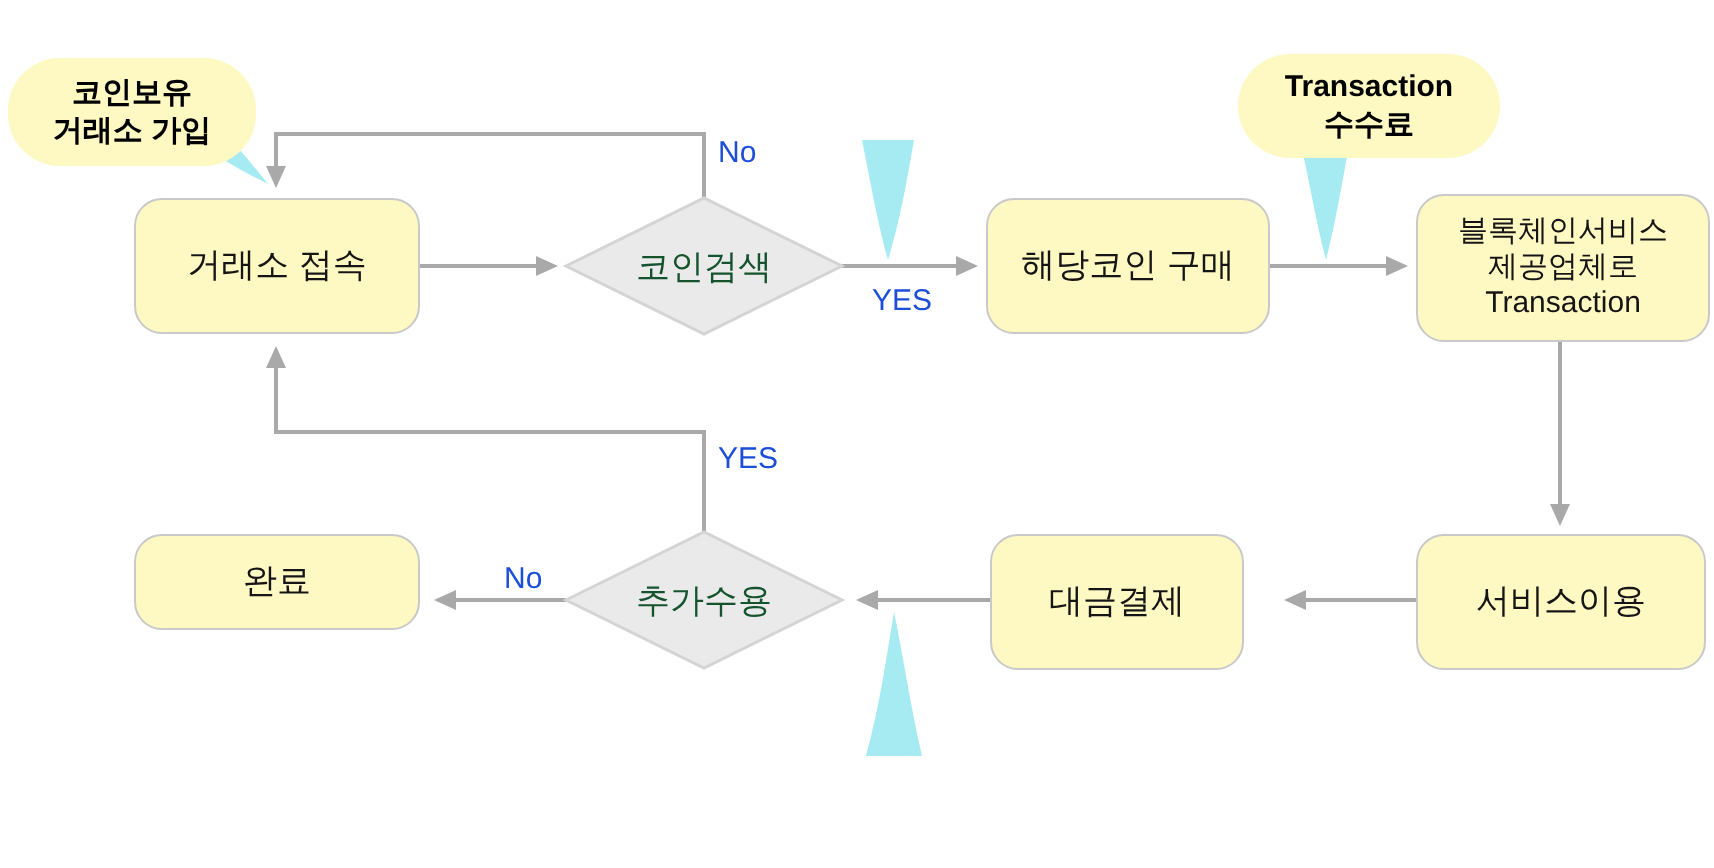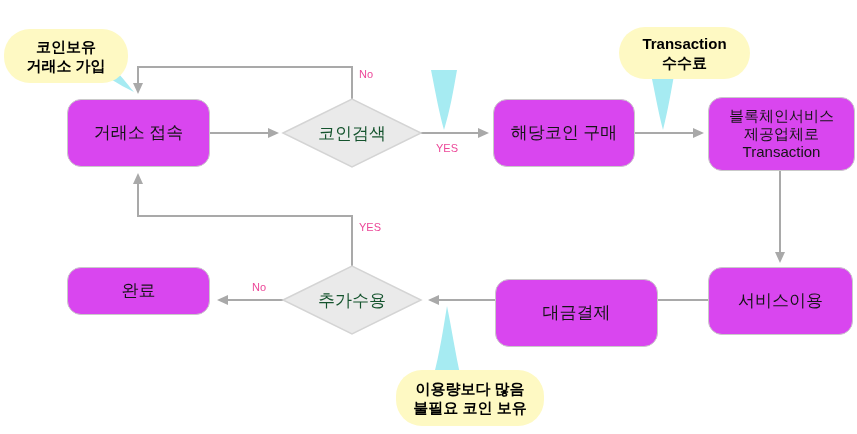--- a/index.html
+++ b/index.html
@@ -11,21 +11,21 @@
     background: #ffffff;
     overflow: hidden;
   }
   #wires {
     position: absolute;
     left: 0; top: 0;
     width: 857px; height: 434px;
   }
   .node {
     position: absolute;
-    background: #d946ef;
+    background: #fef9c3;
     border: 1.5px solid #c9c9c9;
     border-radius: 14px;
     display: flex;
     align-items: center;
     justify-content: center;
     text-align: center;
     font-size: 17px;
     color: #151515;
     white-space: pre-line;
     line-height: 1.25;
@@ -52,22 +52,22 @@
     text-align: center;
     font-weight: bold;
     font-size: 15px;
     color: #000000;
     white-space: pre-line;
     line-height: 1.3;
     box-sizing: border-box;
   }
   .elabel {
     position: absolute;
-    font-size: 11px;
-    color: #ec4899;
+    font-size: 15px;
+    color: #1d4ed8;
   }
 </style>
 </head>
 <body>
 
 <div id="canvas">
 
   <svg id="wires" viewBox="0 0 857 434" xmlns="http://www.w3.org/2000/svg">
     <defs>
       <marker id="ah" markerWidth="11" markerHeight="10" refX="9" refY="5" orient="auto" markerUnits="userSpaceOnUse">
@@ -98,21 +98,21 @@
   <div class="node" style="left:67px; top:99px; width:143px; height:68px;">거래소 접속</div>
 
   <div class="node" style="left:493px; top:99px; width:142px; height:68px;">해당코인 구매</div>
 
   <div class="node small-text" style="left:708px; top:97px; width:147px; height:74px;">블록체인서비스
 제공업체로
 Transaction</div>
 
   <div class="node" style="left:708px; top:267px; width:145px; height:68px;">서비스이용</div>
 
-  <div class="node" style="left:495px; top:279px; width:163px; height:68px;">대금결제</div>
+  <div class="node" style="left:495px; top:267px; width:127px; height:68px;">대금결제</div>
 
   <div class="node" style="left:67px; top:267px; width:143px; height:48px;">완료</div>
 
   <div class="dlabel" style="left:283px; top:99px; width:138px; height:68px;">코인검색</div>
 
   <div class="dlabel" style="left:283px; top:266px; width:138px; height:68px;">추가수용</div>
 
   <div class="elabel" style="left:359px; top:68px;">No</div>
 
   <div class="elabel" style="left:436px; top:142px;">YES</div>
@@ -121,16 +121,14 @@
 
   <div class="elabel" style="left:252px; top:281px;">No</div>
 
   <div class="callout" style="left:4px; top:29px; width:124px; height:54px;">코인보유
 거래소 가입</div>
 
 
   <div class="callout" style="left:619px; top:27px; width:131px; height:52px;">Transaction
 수수료</div>
 
-  <div class="callout" style="left:396px; top:370px; width:148px; height:56px;">이용량보다 많음
-불필요 코인 보유</div>
 
 </div>
 
 </body></html>

